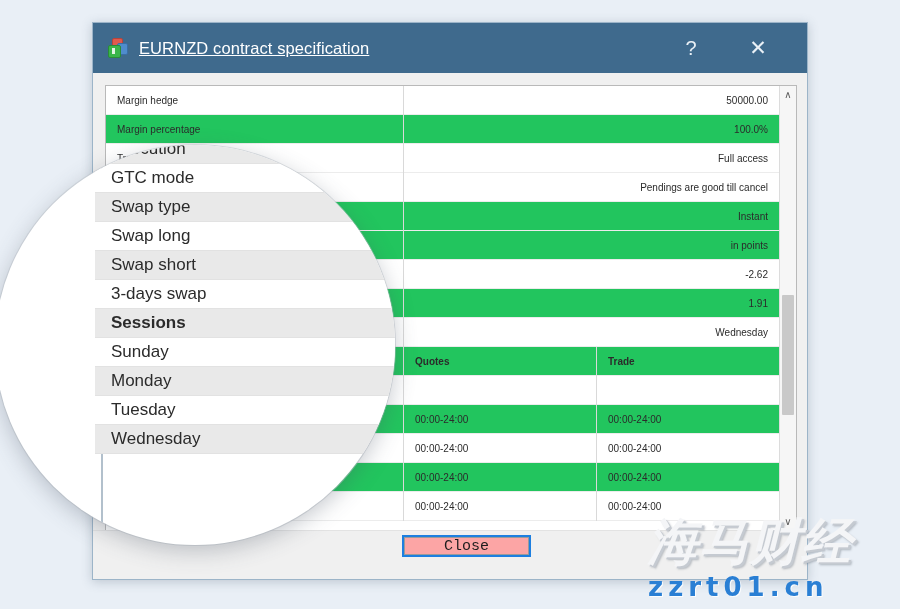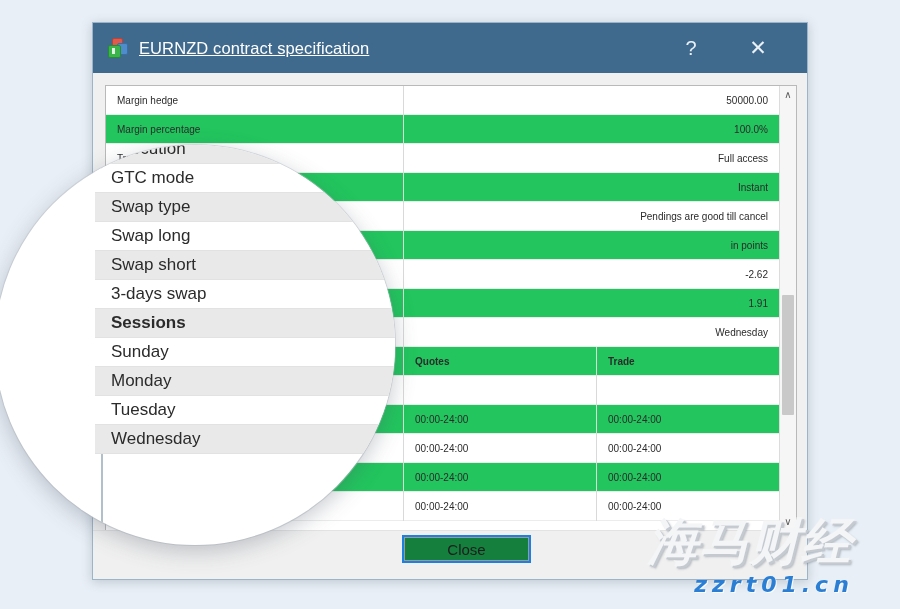--- a/index.html
+++ b/index.html
@@ -79,25 +79,25 @@
     position:absolute;left:2px;right:2px;top:47%;height:27%;
     background:#c9c9c9;border-radius:1px;
   }
 
   
   #footer{
     position:absolute;left:0;right:0;bottom:0;height:48px;background:#f0f0f0;
     border-top:1px solid #e3e3e3;
   }
   #close-button{
-    position:absolute;left:311px;top:6px;width:125px;height:24px;
-    background:#15803d;border:1px solid #9a9a9a;
+    position:absolute;left:311px;top:6px;width:125px;height:18px;
+    background:#fca5a5;border:1px solid #9a9a9a;
     outline:2px solid #1d7fe0;
     display:flex;align-items:center;justify-content:center;
-    font-size:15px;color:#1d1d1d;box-sizing:border-box;cursor:default;
+    font-size:15px;color:#1d1d1d;box-sizing:border-box;cursor:default;font-family:Liberation Mono, monospace;
   }
 
   
   #lens{
     position:absolute;left:-5px;top:145px;width:400px;height:400px;
     border-radius:50%;background:#ffffff;overflow:hidden;
     box-shadow:0 6px 22px rgba(70,80,95,.30), 0 0 0 1px rgba(200,205,212,.55);
   }
   #lens-inner{
     position:absolute;left:100px;top:-10px;width:470px;
@@ -116,23 +116,23 @@
 
   
   #watermark{position:absolute;left:648px;top:514px;width:252px;height:95px;}
   #wm-cn{
     font-family:"DejaVu Sans",sans-serif;font-weight:bold;font-size:50px;
     color:#f4f5f7;font-style:italic;letter-spacing:1px;line-height:56px;
     text-shadow:2px 2px 0 #c5cad1, 3px 3px 2px rgba(120,128,140,.45);
     white-space:nowrap;
   }
   #wm-url{
-    font-family:"DejaVu Sans",sans-serif;font-weight:bold;font-style:italic;
-    font-size:22px;color:#2a7fd4;letter-spacing:5px;margin-top:2px;
-    text-shadow:1px 1px 0 rgba(255,255,255,.85);white-space:nowrap;text-align:center;
+    font-family:"DejaVu Sans",sans-serif;font-weight:bold;
+    font-size:26px;color:#2a7fd4;letter-spacing:5px;margin-top:2px;
+    text-shadow:1px 1px 0 rgba(255,255,255,.85);white-space:nowrap;
   }
 </style>
 </head>
 <body>
 
 <div id="dialog">
 
   <div id="titlebar">
     <div class="app-icon">
       <span class="sq red"></span>
@@ -151,27 +151,27 @@
           <div class="c-val">50000.00</div>
         </div>
         <div class="row even">
           <div class="c-name">Margin percentage</div>
           <div class="c-val">100.0%</div>
         </div>
         <div class="row odd">
           <div class="c-name">Trade</div>
           <div class="c-val">Full access</div>
         </div>
+        <div class="row odd">
+          <div class="c-name">GTC mode</div>
+          <div class="c-val">Pendings are good till cancel</div>
+        </div>
         <div class="row even">
           <div class="c-name">Execution</div>
           <div class="c-val">Instant</div>
-        </div>
-        <div class="row odd">
-          <div class="c-name">GTC mode</div>
-          <div class="c-val">Pendings are good till cancel</div>
         </div>
         <div class="row even">
           <div class="c-name">Swap type</div>
           <div class="c-val">in points</div>
         </div>
         <div class="row odd">
           <div class="c-name">Swap long</div>
           <div class="c-val">-2.62</div>
         </div>
         <div class="row even">

